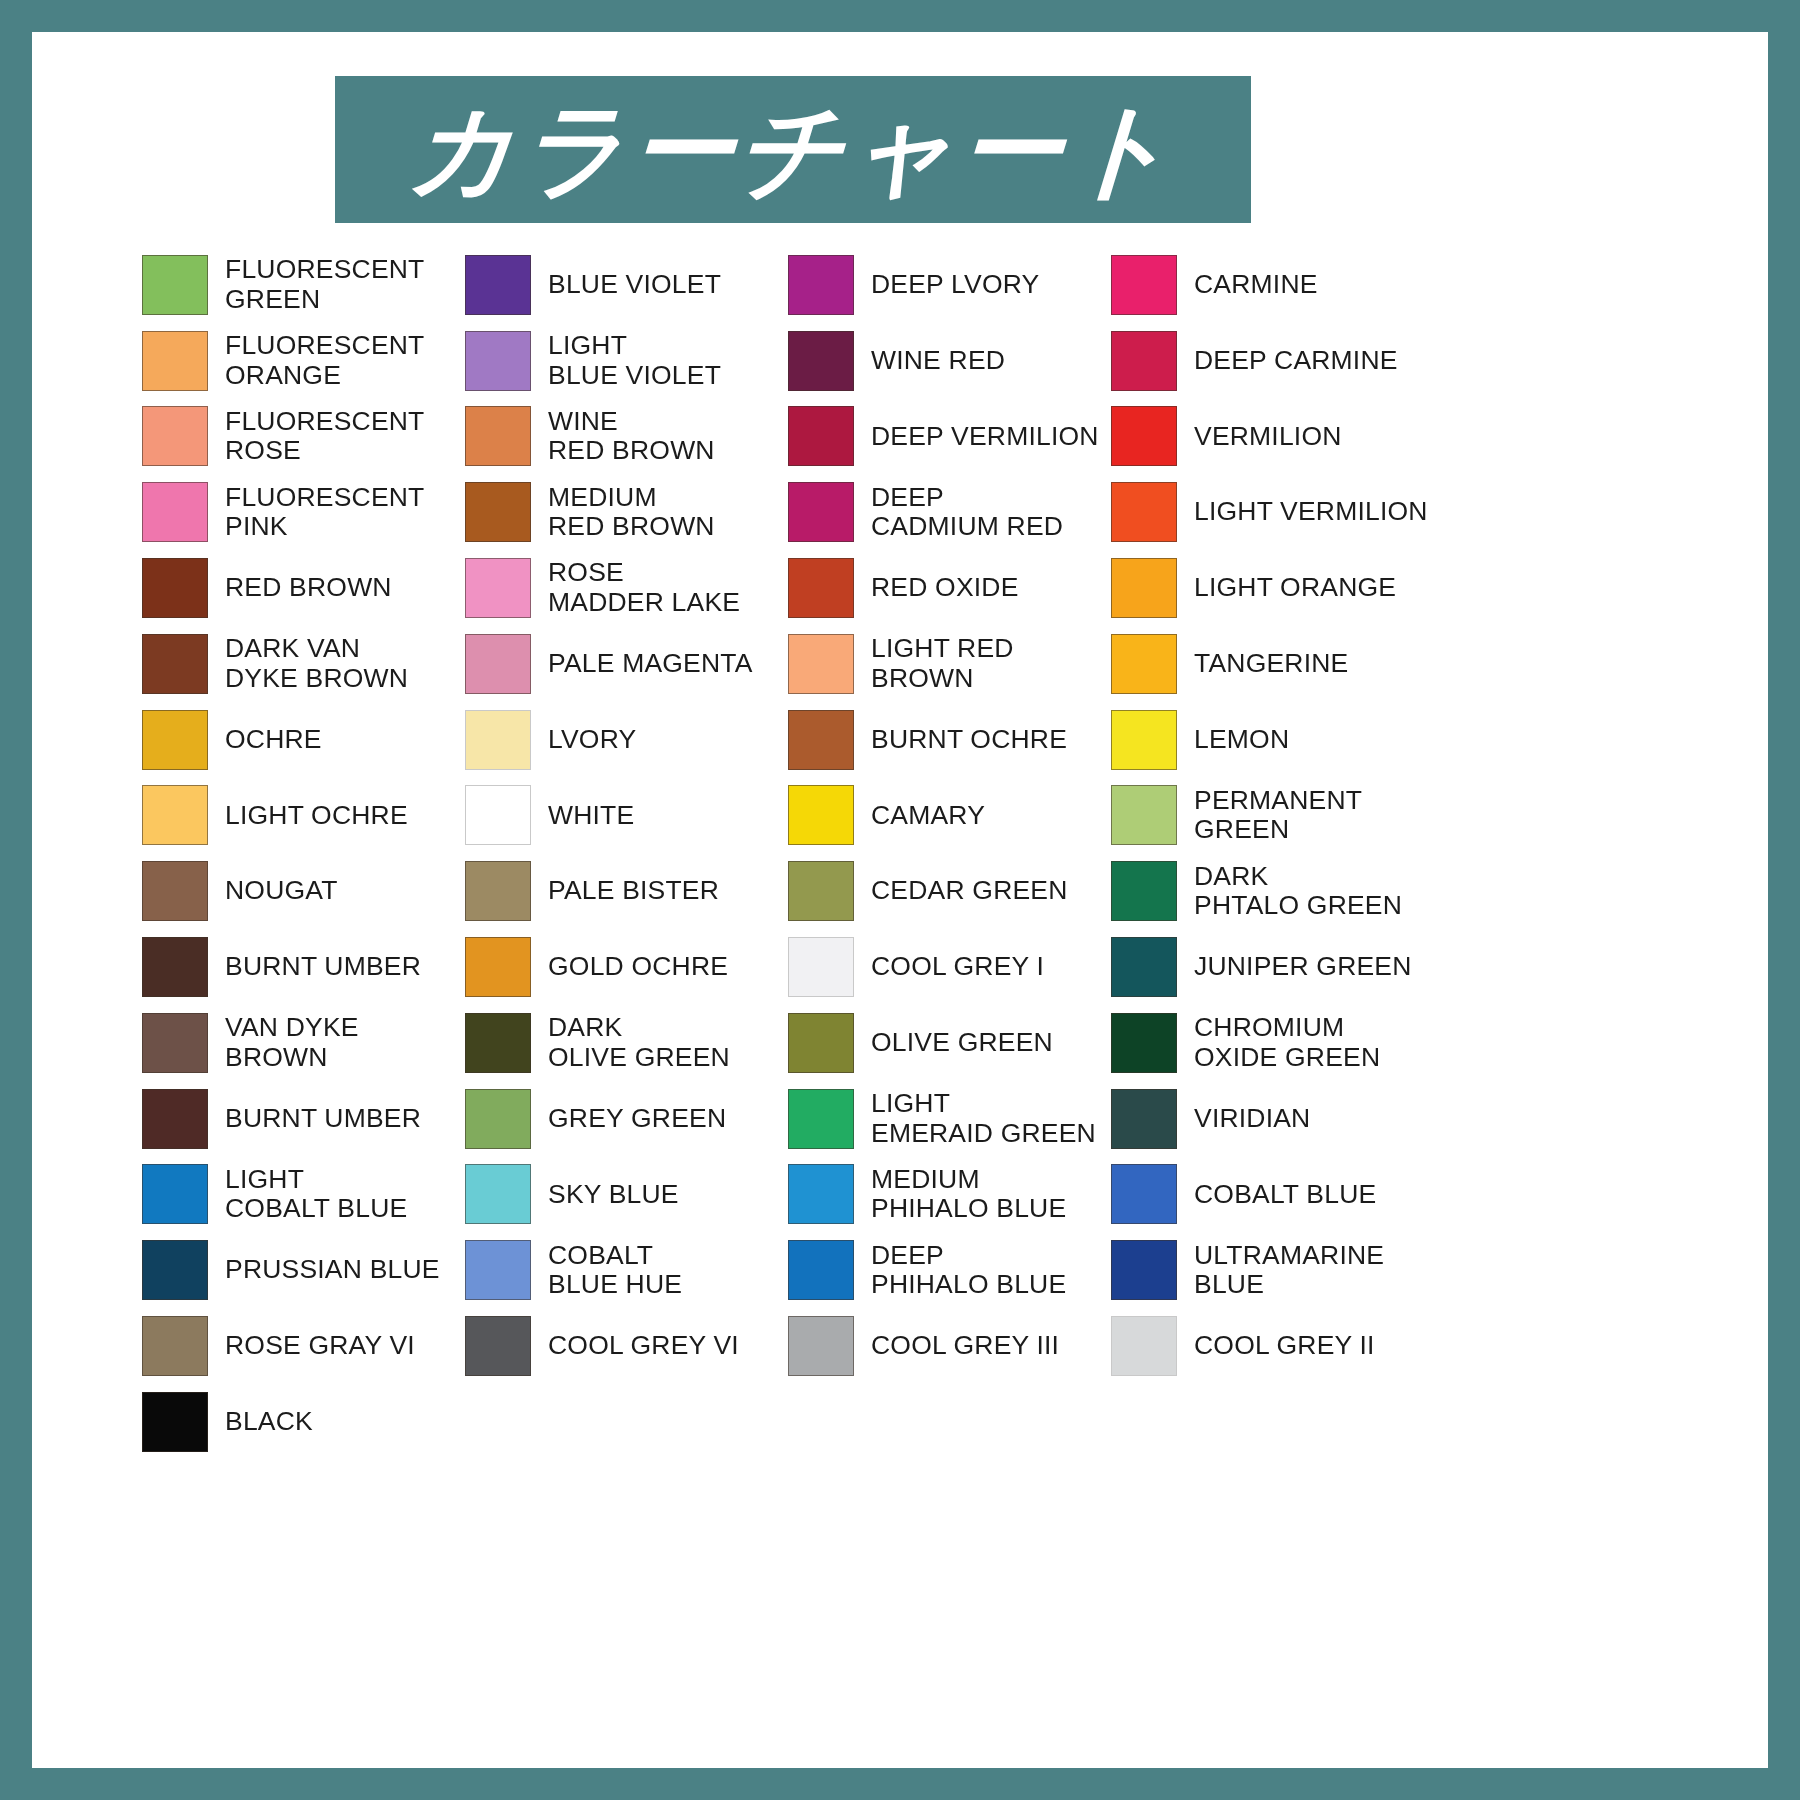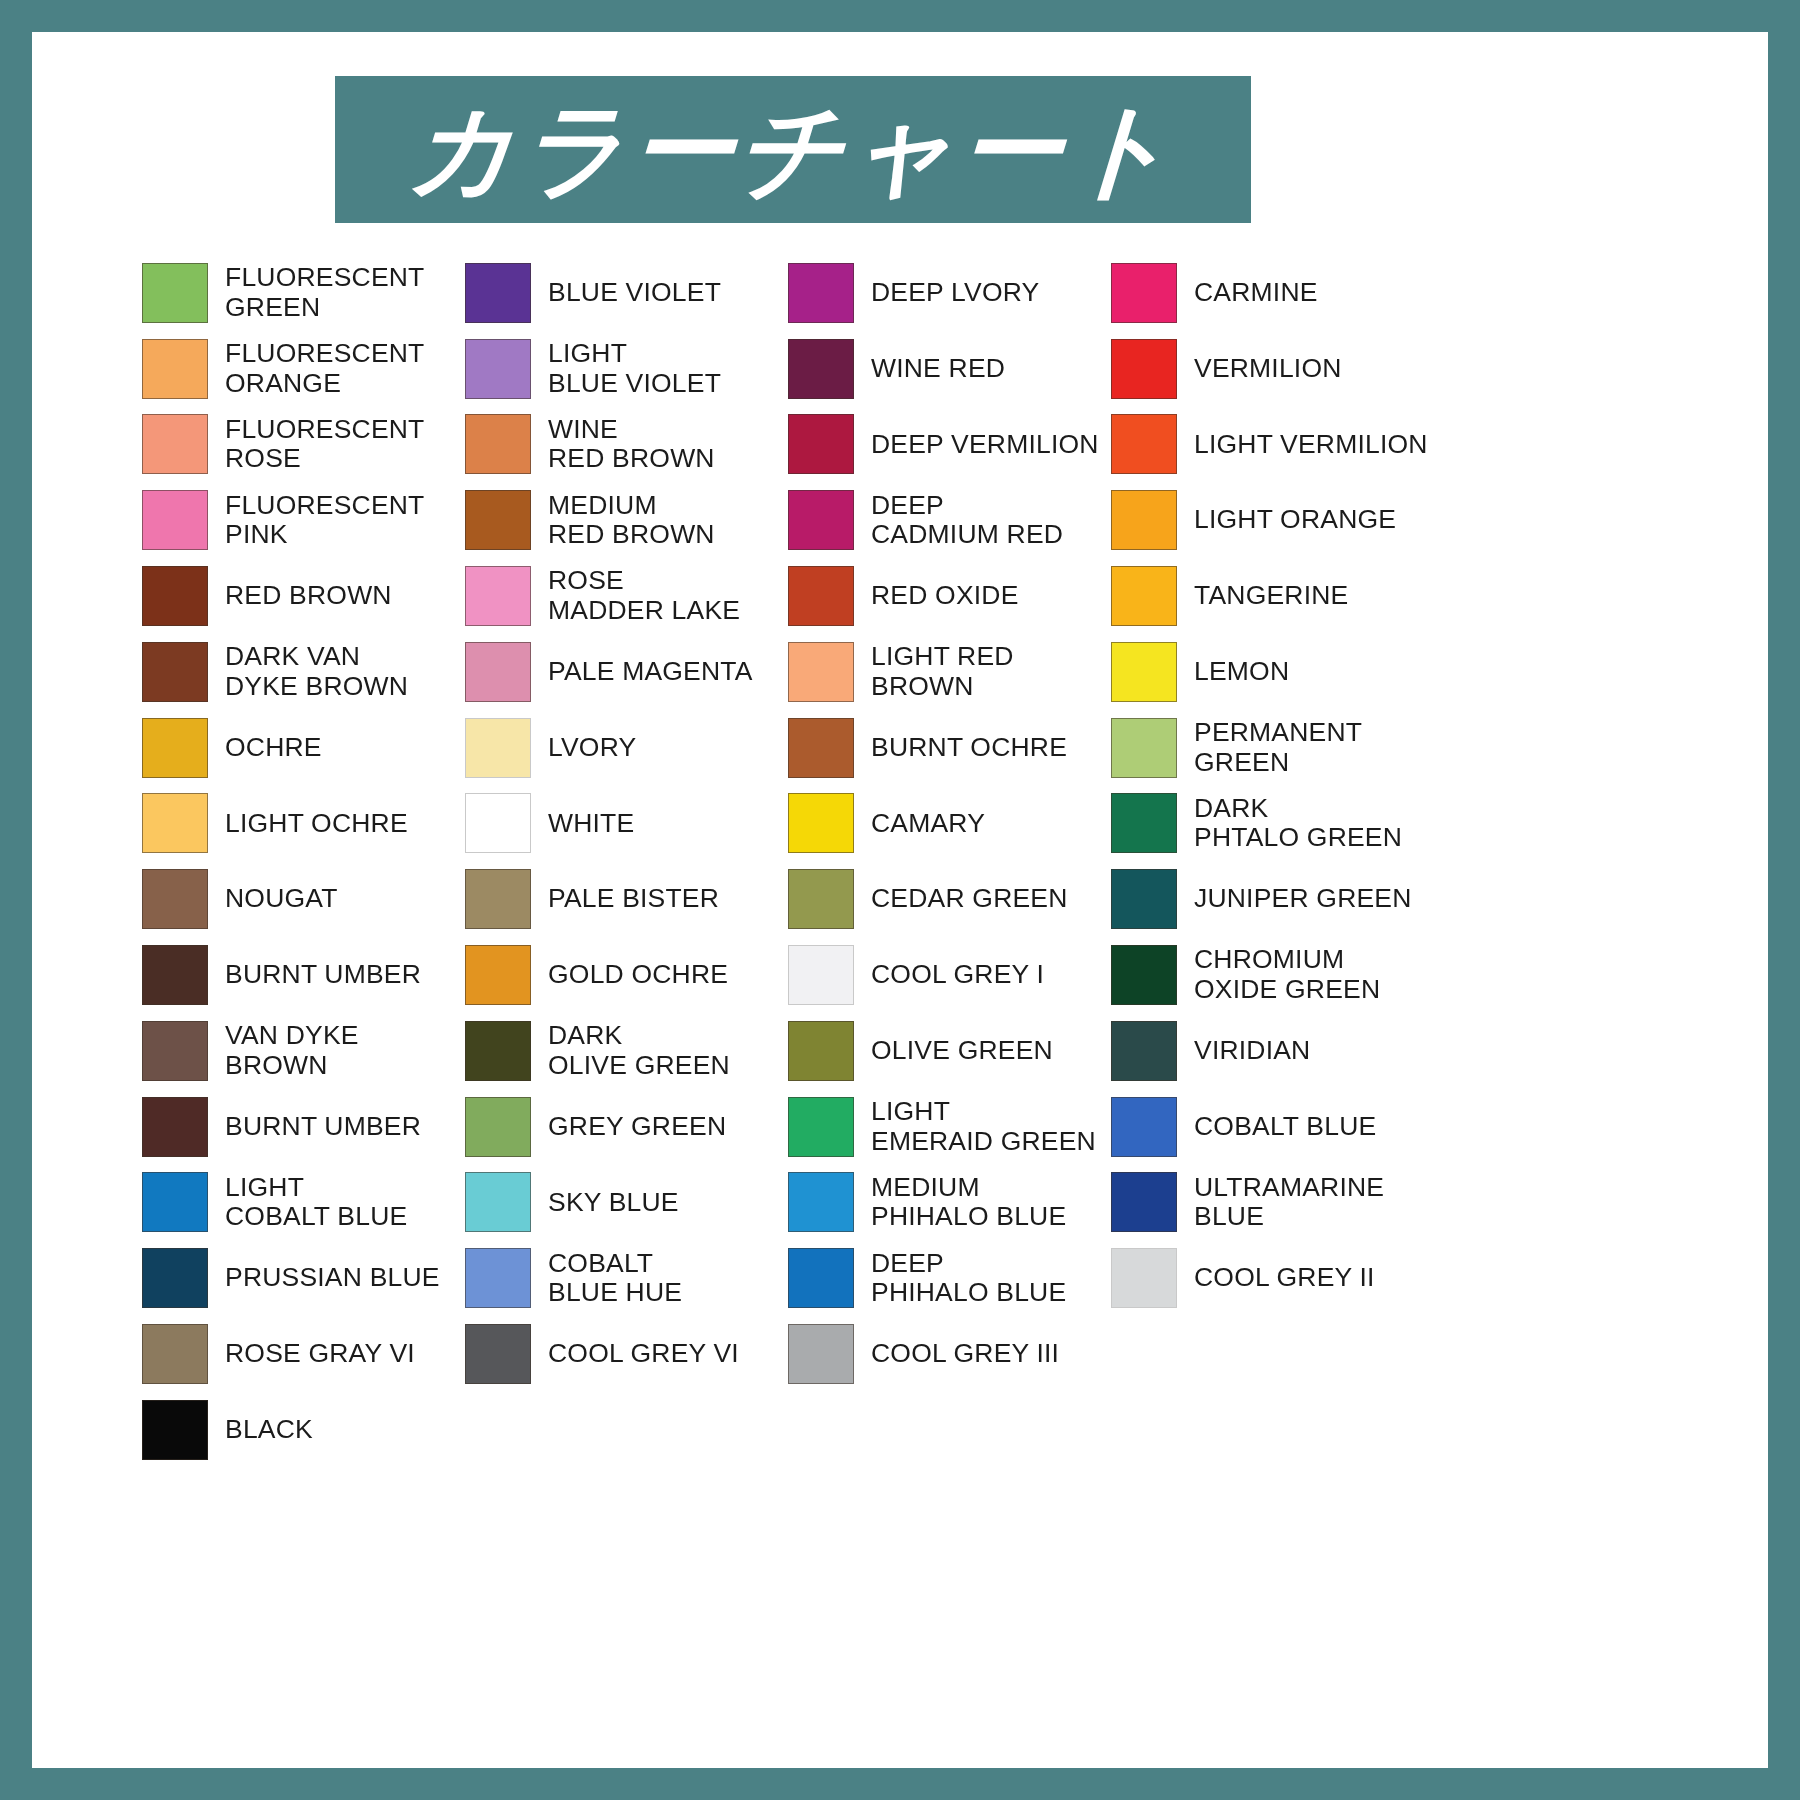--- a/index.html
+++ b/index.html
@@ -47,21 +47,21 @@
     font-weight: 700;
     letter-spacing: 4px;
     line-height: 1;
     font-style: italic;
     white-space: nowrap;
     transform: skewX(-3deg);
   }
   #grid {
     position: absolute;
     left: 110px;
-    top: 223px;
+    top: 215px;
     width: 1500px;
     display: grid;
     grid-template-columns: repeat(4, 323px);
     column-gap: 0px;
   }
   .col {
     display: flex;
     flex-direction: column;
   }
   .swatch-row {
@@ -306,20 +306,24 @@
             <div class="chip" style="background: rgb(169, 171, 173);"></div>
             <div class="label">COOL GREY III</div>
           </div>
         </div>
       <div class="col">
           <div class="swatch-row">
             <div class="chip" style="background: rgb(233, 32, 107);"></div>
             <div class="label">CARMINE</div>
           </div>
           <div class="swatch-row">
+            <div class="chip" style="background: rgb(205, 29, 76);"></div>
+            <div class="label">DEEP CARMINE</div>
+          </div>
+          <div class="swatch-row">
             <div class="chip" style="background: rgb(232, 37, 33);"></div>
             <div class="label">VERMILION</div>
           </div>
           <div class="swatch-row">
             <div class="chip" style="background: rgb(240, 78, 32);"></div>
             <div class="label">LIGHT VERMILION</div>
           </div>
           <div class="swatch-row">
             <div class="chip" style="background: rgb(247, 164, 27);"></div>
             <div class="label">LIGHT ORANGE</div>

